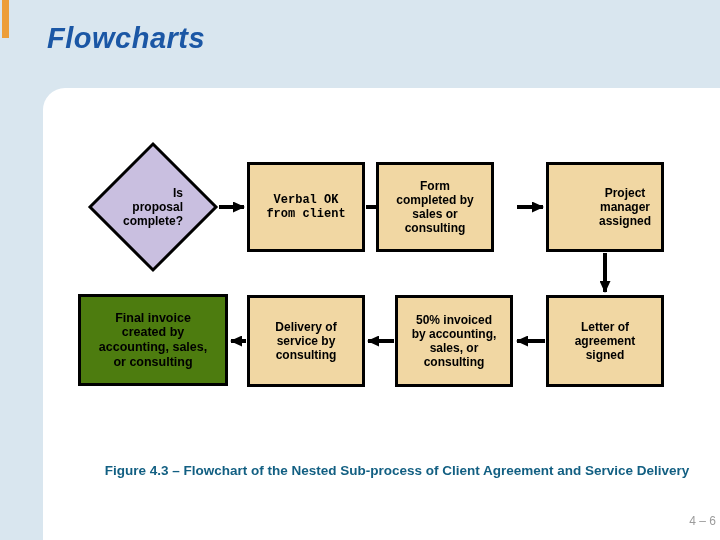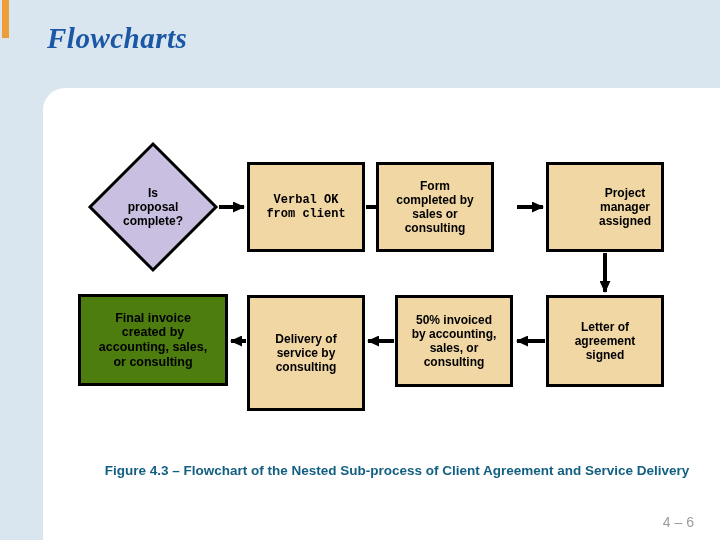--- a/index.html
+++ b/index.html
@@ -8,57 +8,57 @@
     background:#d9e6ef;
     font-family:"Liberation Sans", sans-serif;
   }
   .accent-mark{
     position:absolute;left:2px;top:0;width:7px;height:38px;
     background:#ed9e38;
   }
   .slide-title{
     position:absolute;left:47px;top:22px;
     font-size:29px;font-weight:bold;font-style:italic;
-    letter-spacing:0.5px;color:#1b57a5;font-family:Liberation Serif, serif;
+    letter-spacing:0.5px;color:#1b57a5;
   }
   .content-panel{
     position:absolute;left:43px;top:88px;width:677px;height:452px;
     background:#ffffff;border-radius:22px 0 0 0;
   }
   .flow-svg{position:absolute;left:0;top:0;width:720px;height:540px;}
   .flow-node{
     position:absolute;box-sizing:border-box;
     border:3px solid #000;background:#f1d7a3;
     display:flex;align-items:center;justify-content:center;
     text-align:center;font-weight:bold;color:#000;
     font-size:12px;line-height:1.18;
   }
   .flow-node .node-label{white-space:pre-line;}
   .node-verbal{left:247px;top:162px;width:118px;height:90px;font-family:Liberation Mono, monospace;}
   .node-form{left:376px;top:162px;width:118px;height:90px;}
   .node-pm{left:546px;top:162px;width:118px;height:90px;padding-left:40px;}
   .node-final{left:78px;top:294px;width:150px;height:92px;background:#4d7c0f;font-size:12.5px;}
-  .node-delivery{left:247px;top:295px;width:118px;height:116px;}
+  .node-delivery{left:247px;top:295px;width:118px;height:92px;}
   .node-invoiced{left:395px;top:295px;width:118px;height:92px;}
   .node-letter{left:546px;top:295px;width:118px;height:92px;}
   .decision-label{
     position:absolute;left:93px;top:165px;width:120px;height:84px;
     display:flex;align-items:center;justify-content:center;
-    text-align:center;font-weight:bold;font-size:12px;line-height:1.18;
+    text-align:right;font-weight:bold;font-size:12px;line-height:1.18;
     color:#000;white-space:pre-line;
   }
   .figure-caption{
     position:absolute;left:43px;top:463px;width:660px;
     text-align:center;font-weight:bold;font-size:13.5px;
     color:#125f82;
     padding-left:24px;
   }
   .page-number{
-    position:absolute;right:26px;top:514px;
-    font-size:14px;color:#9b9b9b;
+    position:absolute;right:4px;top:514px;
+    font-size:12px;color:#9b9b9b;
   }
 </style>
 </head>
 <body>
 
 <div class="accent-mark"></div>
 
 <div class="slide-title">Flowcharts</div>
 
 <div class="content-panel"></div>

